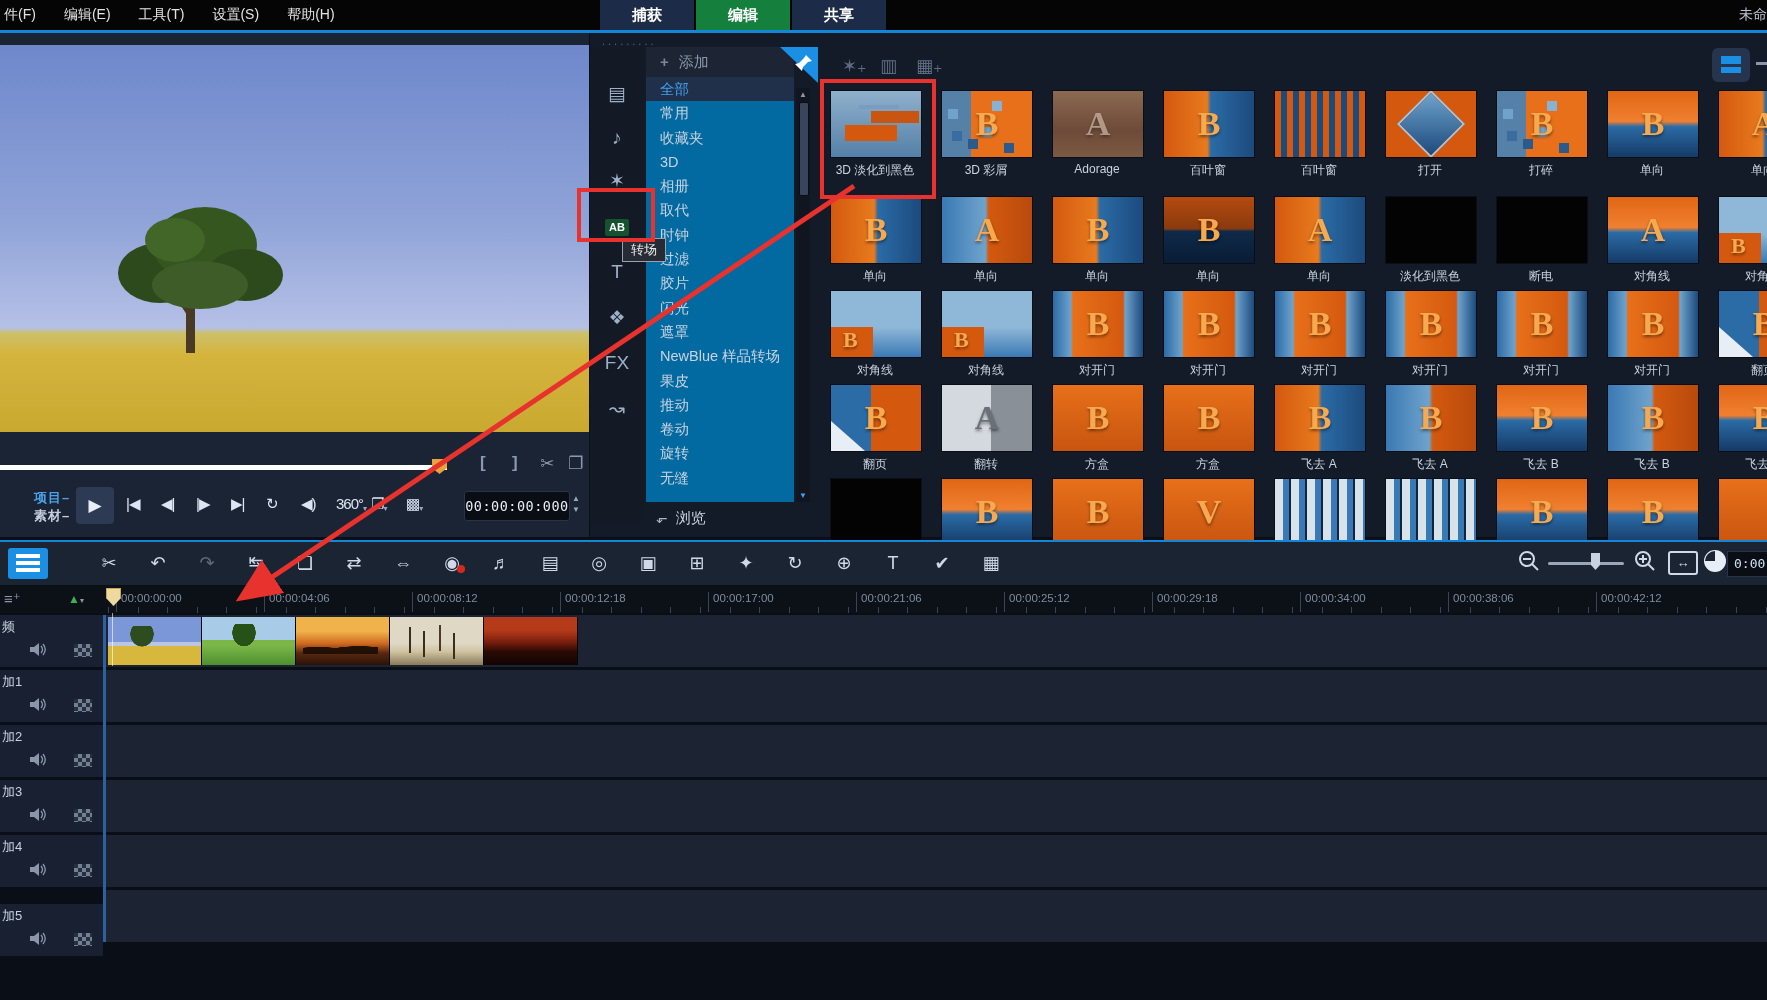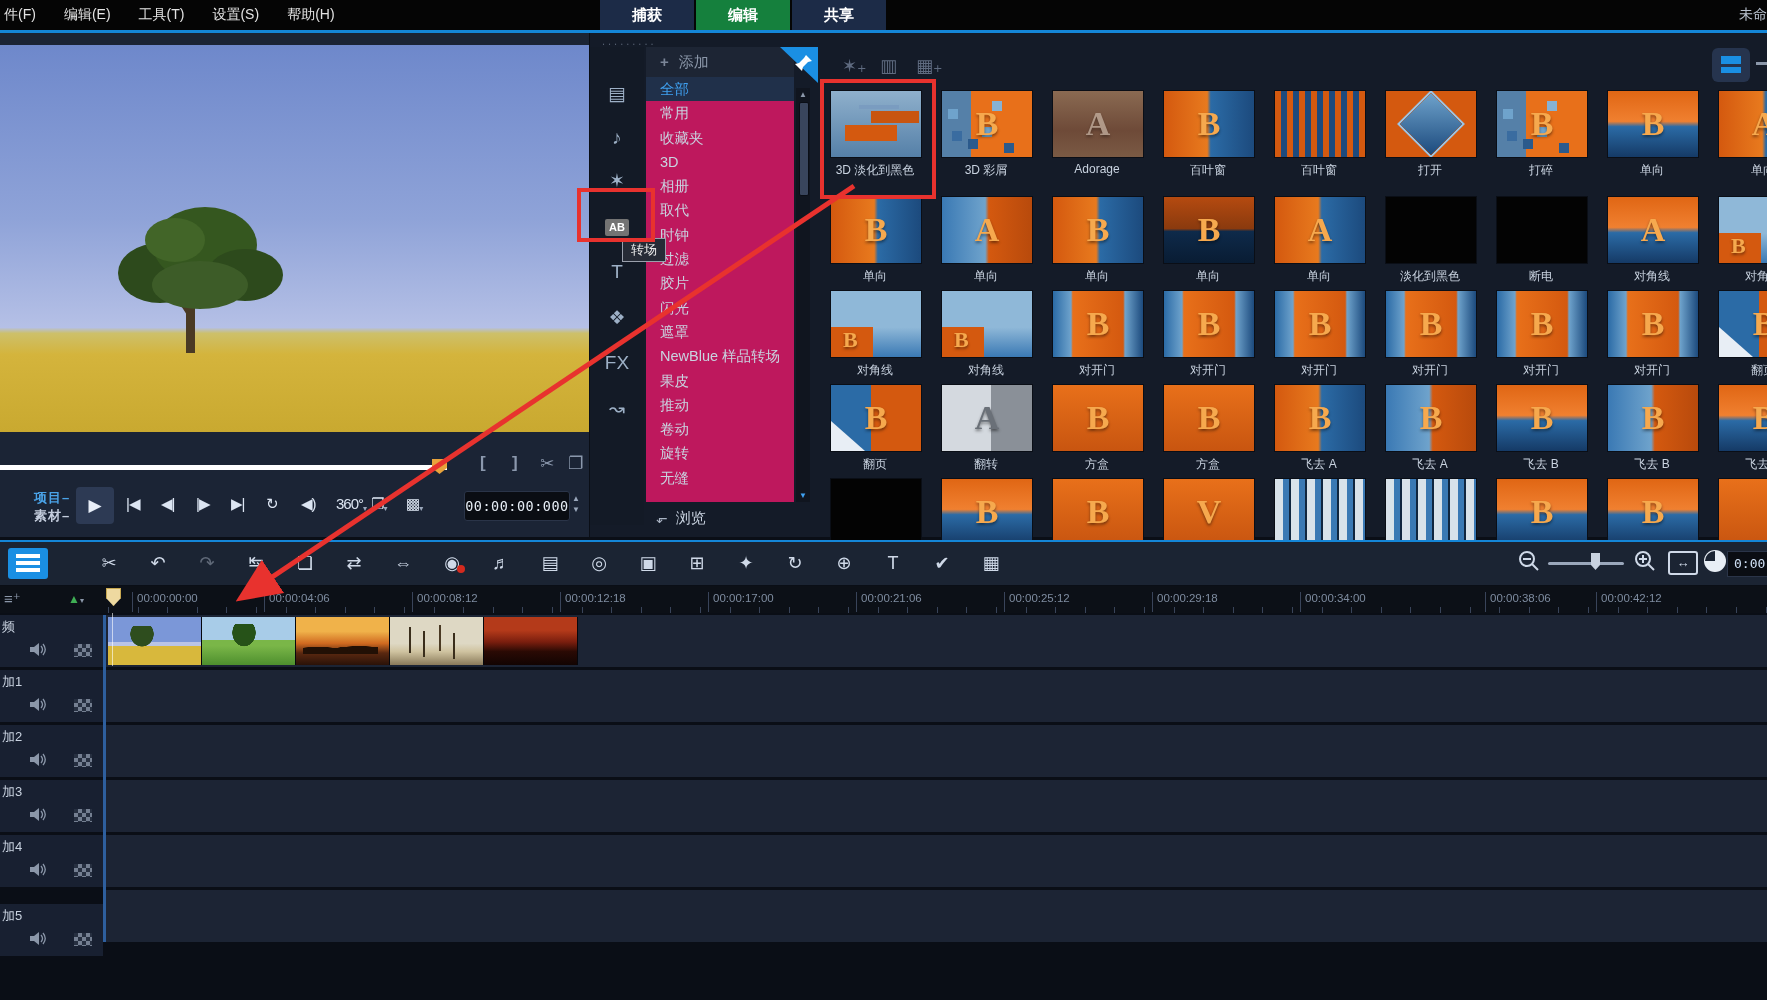--- a/index.html
+++ b/index.html
@@ -35,23 +35,23 @@
     border:1px solid #2a3448;border-radius:3px;color:#e6edf5;font-family:"DejaVu Sans Mono",monospace;
     font-size:13.5px;text-align:center;line-height:28px;letter-spacing:.5px;}
   #tc-spin{position:absolute;left:572px;top:8px;color:#9aa7bb;font-size:8px;line-height:11px;cursor:pointer;}
   
   #library{left:590px;top:33px;width:1177px;height:504px;background:#141b28;}
   #drag-dots{position:absolute;left:12px;top:4px;color:#6b7689;font-size:11px;letter-spacing:3px;}
   #navstrip{position:absolute;left:0;top:14px;width:54px;height:478px;background:#11182466;}
   .nav-icon{position:absolute;left:7px;width:40px;height:30px;text-align:center;color:#9db0c6;
     font-size:19px;line-height:30px;cursor:pointer;}
   .nav-icon.sel{color:#fff;}
-  .ab-badge{display:inline-block;background:#737373;color:#fff;font-size:11px;font-weight:bold;
+  .ab-badge{display:inline-block;background:#14532d;color:#fff;font-size:11px;font-weight:bold;
     padding:2px 4px;border-radius:2px;line-height:13px;}
-  #catlist{position:absolute;left:56px;top:14px;width:148px;height:455px;background:#be185d;}
+  #catlist{position:absolute;left:56px;top:14px;width:148px;height:455px;background:#0369a1;}
   #cat-header{height:30px;line-height:30px;background:#1d2534;color:#8b97a9;font-size:15px;padding-left:14px;}
   #cat-header .plus{font-weight:bold;color:#7b8698;margin-right:10px;}
   .cat-item{height:24.3px;line-height:24.3px;padding-left:14px;font-size:14.5px;color:#c9d3e0;cursor:pointer;white-space:nowrap;}
   .cat-item.sel{background:#20304a;color:#3fa0f0;}
   #browse-row{position:absolute;left:56px;top:470px;width:148px;height:30px;line-height:30px;
     color:#c9d3e0;font-size:15px;cursor:pointer;}
   #browse-row .bico{color:#aab4c4;font-size:14px;margin:0 8px 0 10px;}
   #cat-scrollbar{position:absolute;left:206px;top:55px;width:14px;height:414px;background:#10151f;}
   #cat-scrollbar .up{position:absolute;top:2px;left:3px;color:#8b97a9;font-size:8px;cursor:pointer;}
   #cat-scrollbar .thumb{position:absolute;top:14px;left:3px;width:8px;height:92px;background:#39455c;border-radius:2px;cursor:pointer;}
@@ -523,30 +523,30 @@
   </div>
   <div id="zoom-slider-track"></div>
   <div id="zoom-slider-handle"></div>
   <div id="fit-btn">↔</div>
   <div id="tl-lcd">0:00</div>
 
   <div id="ruler" class="abs">
     <span id="trackmgr-icon">≡⁺</span>
     <span id="marker-icon">▲<span class="car">▾</span></span>
     <div id="ruler-ticks">
-        <span class="ruler-label" style="left: 24px;">00:00:00:00</span>
+        <span class="ruler-label" style="left: 8px;">00:00:00:00</span>
         <span class="ruler-label" style="left: 156px;">00:00:04:06</span>
         <span class="ruler-label" style="left: 304px;">00:00:08:12</span>
         <span class="ruler-label" style="left: 452px;">00:00:12:18</span>
         <span class="ruler-label" style="left: 600px;">00:00:17:00</span>
         <span class="ruler-label" style="left: 748px;">00:00:21:06</span>
         <span class="ruler-label" style="left: 896px;">00:00:25:12</span>
         <span class="ruler-label" style="left: 1044px;">00:00:29:18</span>
         <span class="ruler-label" style="left: 1192px;">00:00:34:00</span>
-        <span class="ruler-label" style="left: 1340px; margin-left: 37px;">00:00:38:06</span>
+        <span class="ruler-label" style="left: 1340px;">00:00:38:06</span>
         <span class="ruler-label" style="left: 1488px;">00:00:42:12</span>
       </div>
     <div id="playhead"></div>
   </div>
   <div id="playhead-line" class="abs"></div>
   <div id="tracks">
       <div class="track-header abs" style="top: 615px;">
         <div class="track-label">频</div>
         <span class="trk-speaker">
           <svg width="16" height="13">

